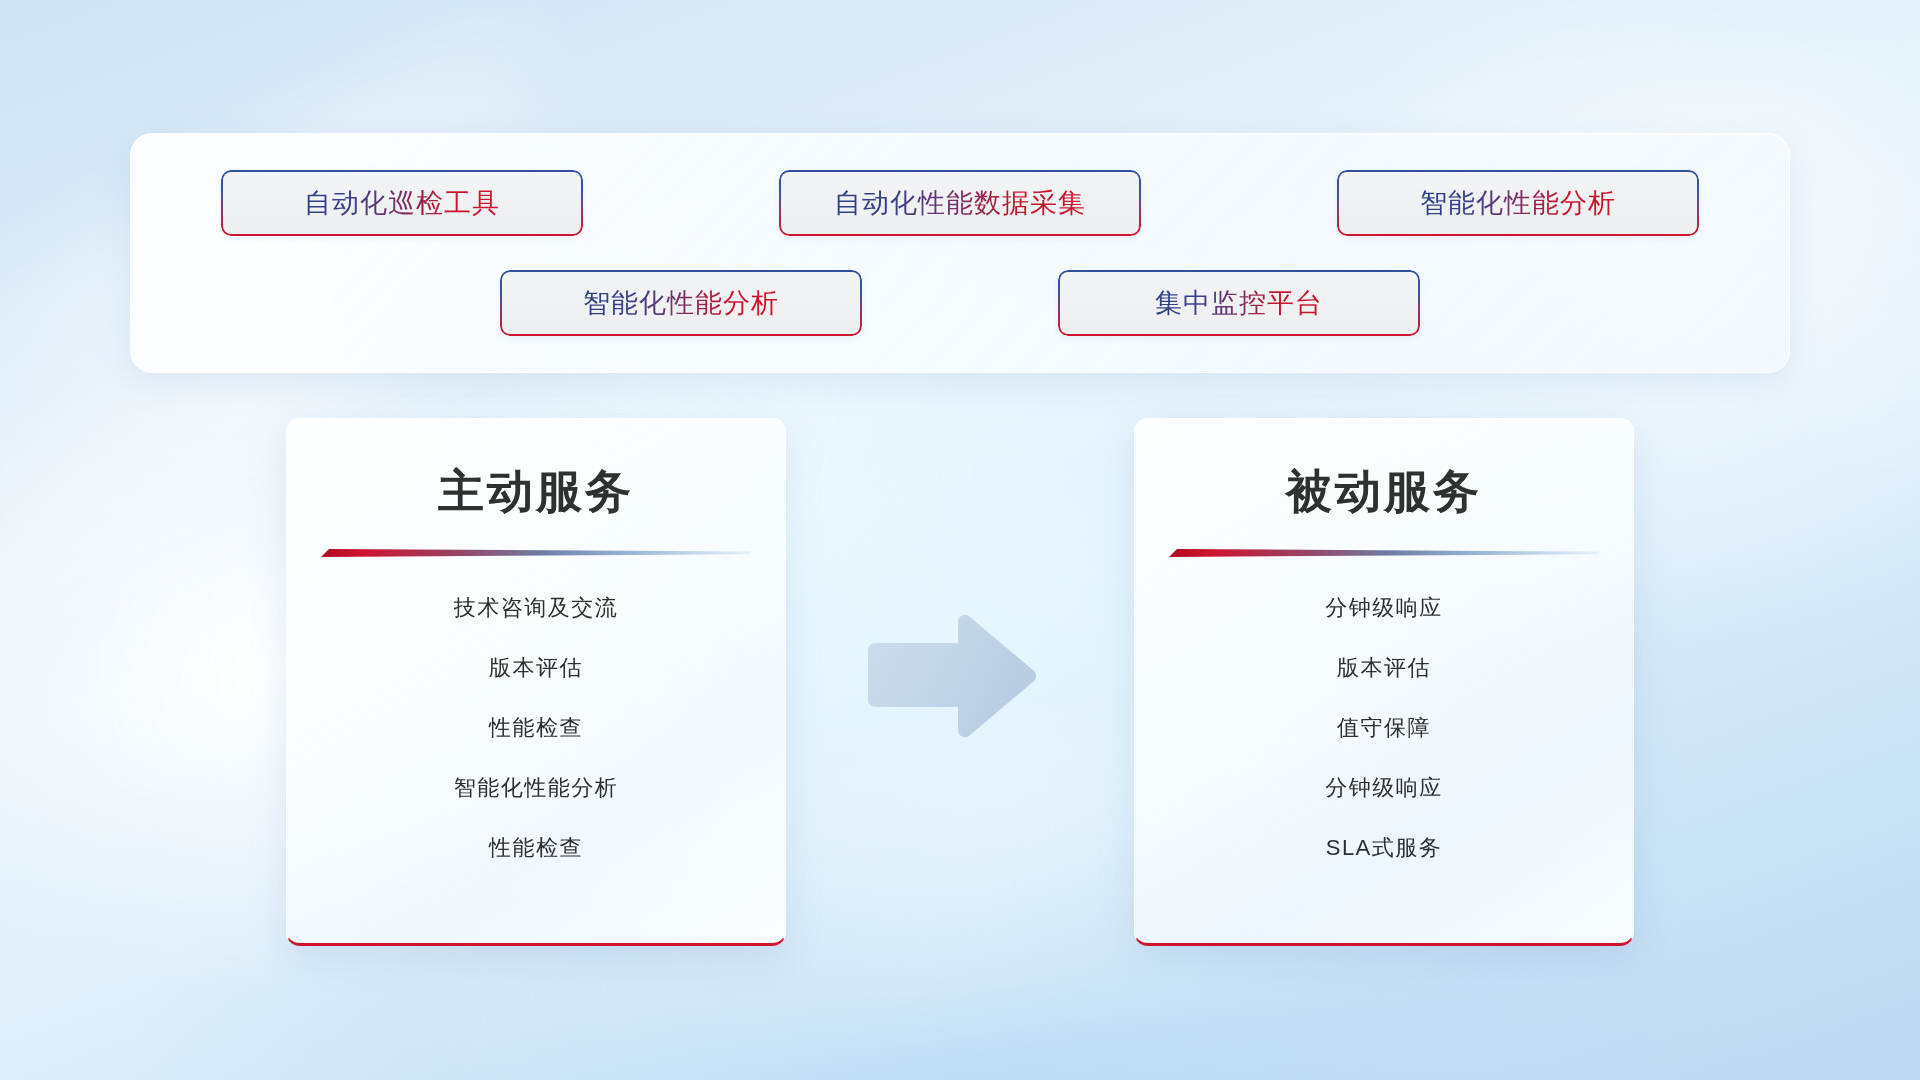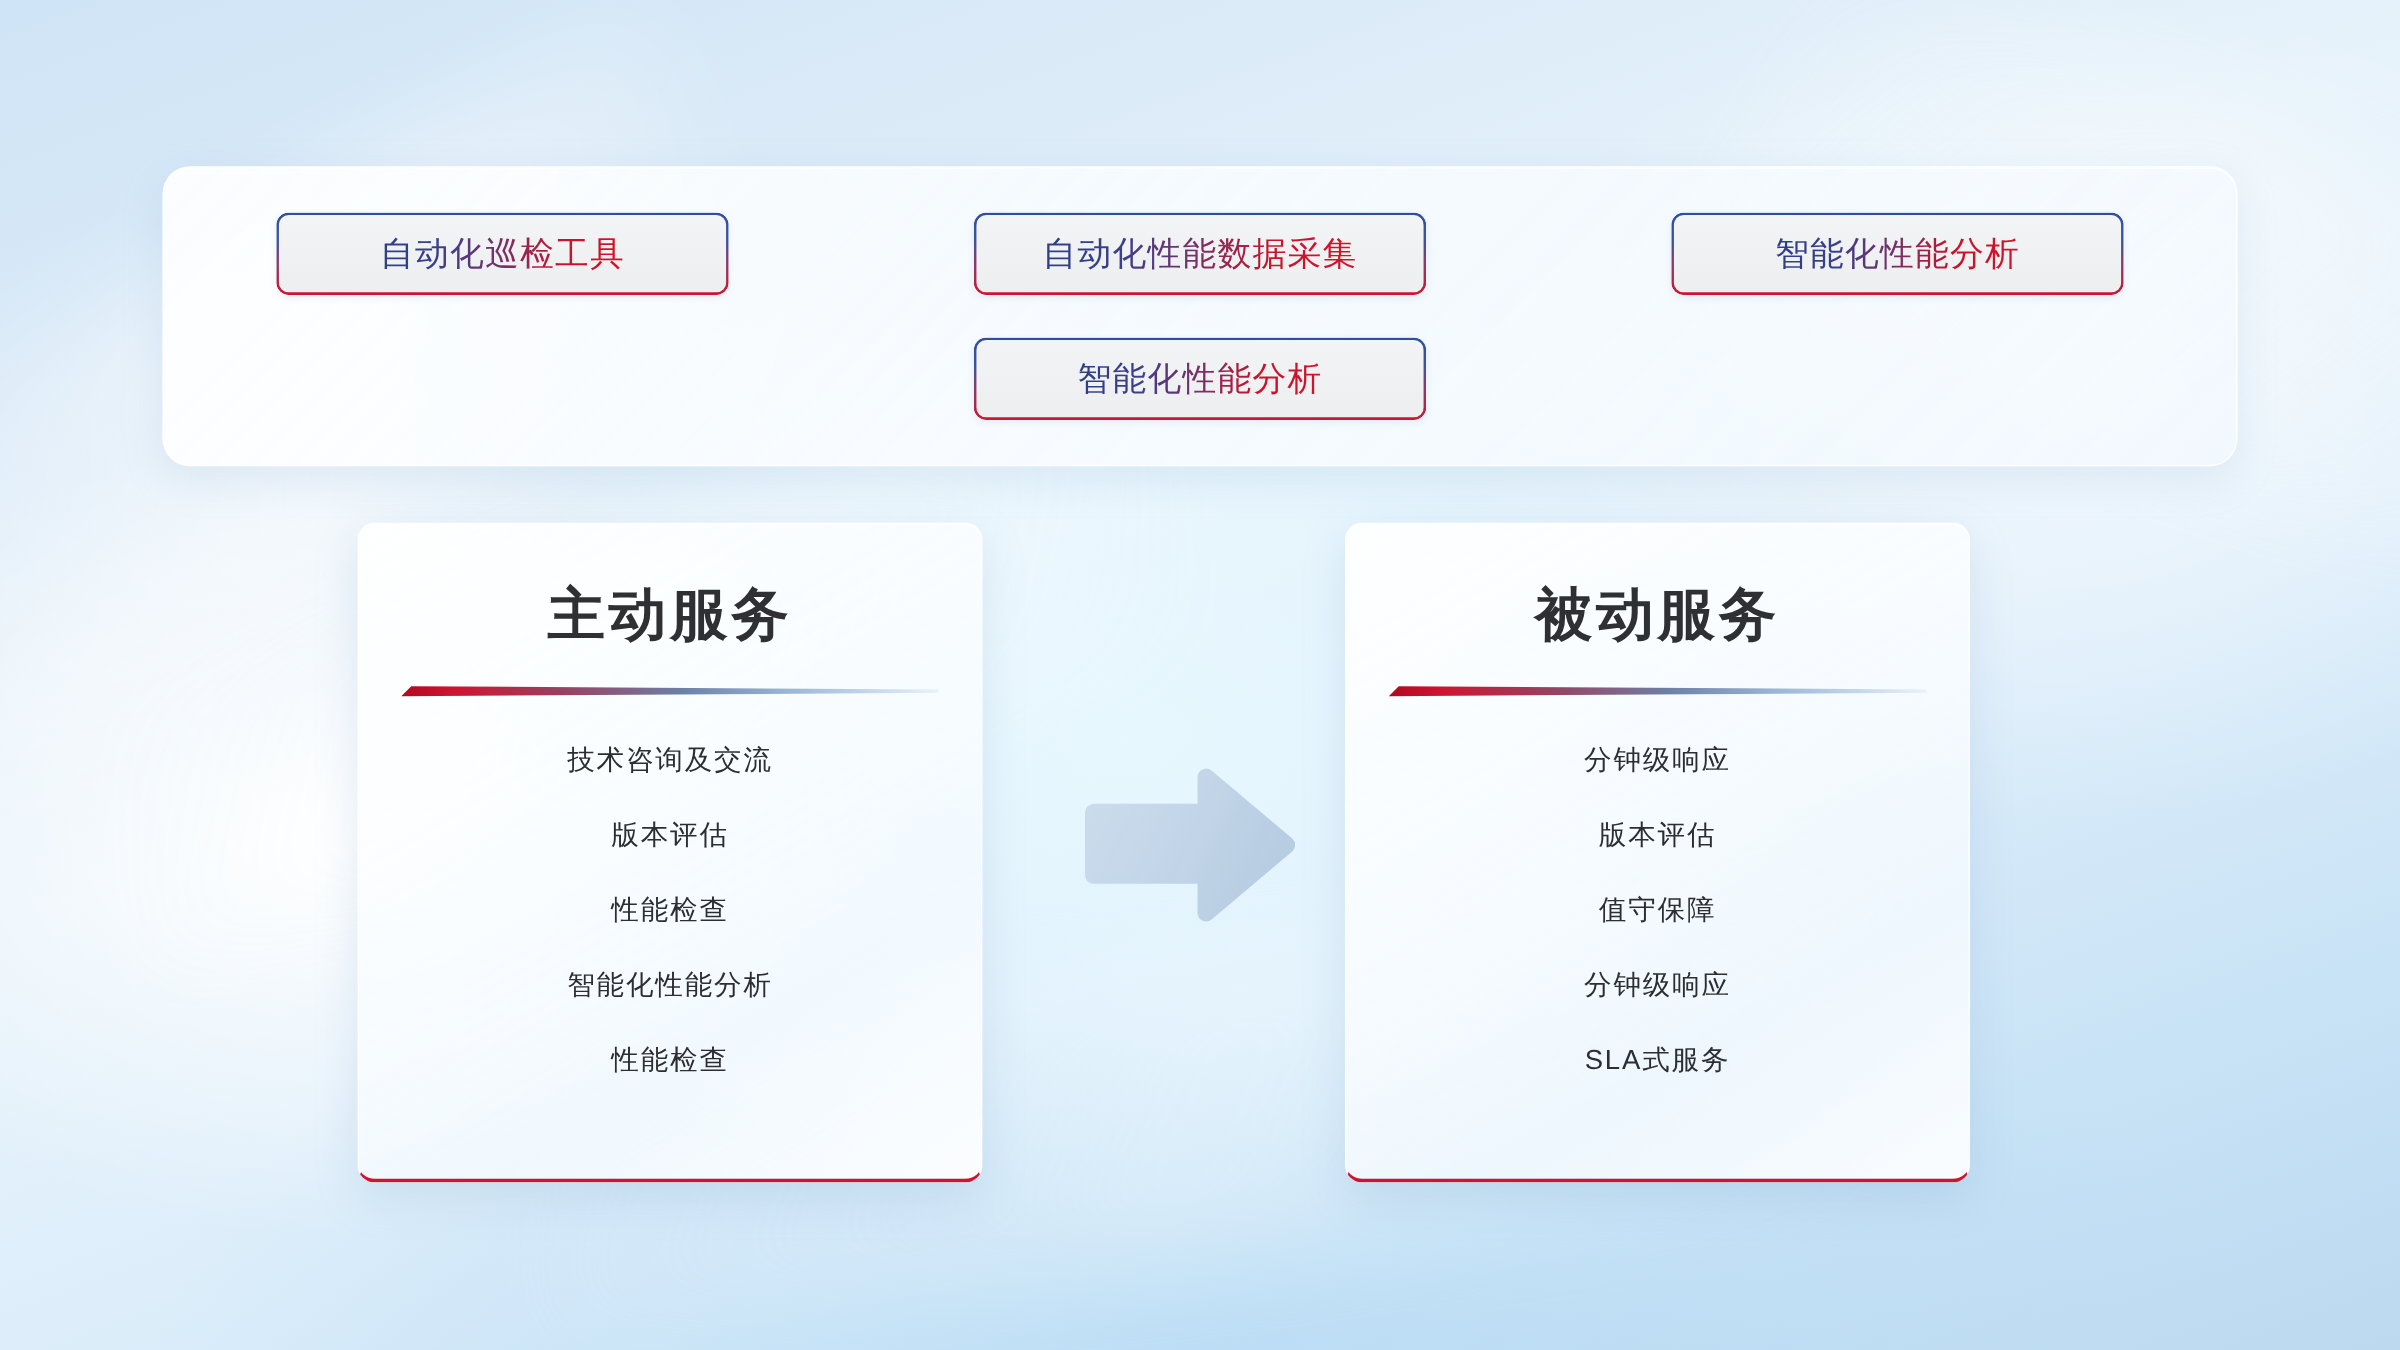--- a/index.html
+++ b/index.html
@@ -109,21 +109,21 @@
     background:linear-gradient(150deg, rgba(255,255,255,0.93) 0%, rgba(250,253,255,0.86) 40%, rgba(246,251,255,0.78) 72%, rgba(255,255,255,0.90) 100%);
     border:1px solid rgba(255,255,255,0.9);
     border-bottom:3px solid #d0142e;
     box-shadow:0 12px 36px rgba(110,150,195,0.18), inset 0 1px 0 rgba(255,255,255,0.95);
     padding:0 34px;
     display:flex;
     flex-direction:column;
     align-items:center;
   }
   #card-proactive { left:286px; }
-  #card-reactive  { left:1076px; }
+  #card-reactive  { left:1134px; }
 
   .card-title {
     margin-top:42px;
     font-size:46px;
     font-weight:bold;
     color:#2e3033;
     letter-spacing:3px;
     text-shadow:0 1px 1px rgba(255,255,255,0.8);
   }
 
@@ -170,20 +170,23 @@
         <span class="pill-label">自动化性能数据采集</span>
       </div>
       <div class="pill">
         <span class="pill-label">智能化性能分析</span>
       </div>
     </div>
 
     <div class="pill-row">
       <div class="pill">
         <span class="pill-label">智能化性能分析</span>
+      </div>
+      <div class="pill">
+        <span class="pill-label">集中监控平台</span>
       </div>
     </div>
 
   </div>
 
   <div class="card" id="card-proactive">
     <div class="card-title">主动服务</div>
 
     <div class="card-divider">
       <svg viewBox="0 0 430 12" preserveAspectRatio="none" aria-hidden="true">

